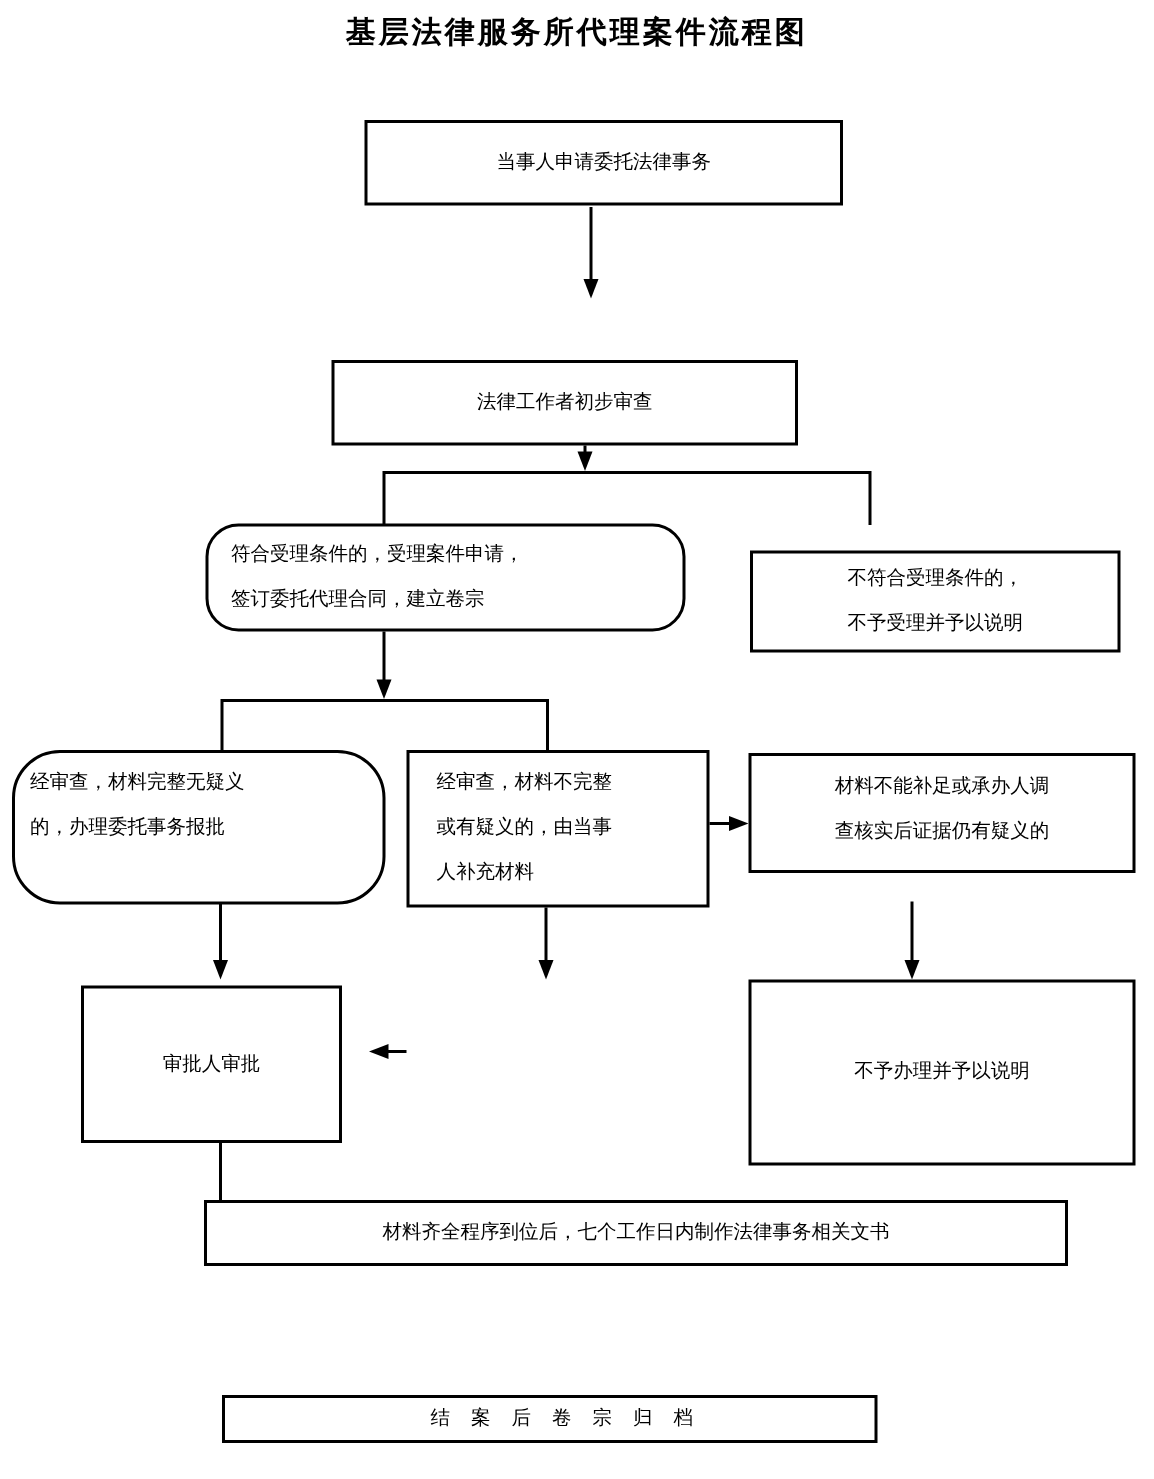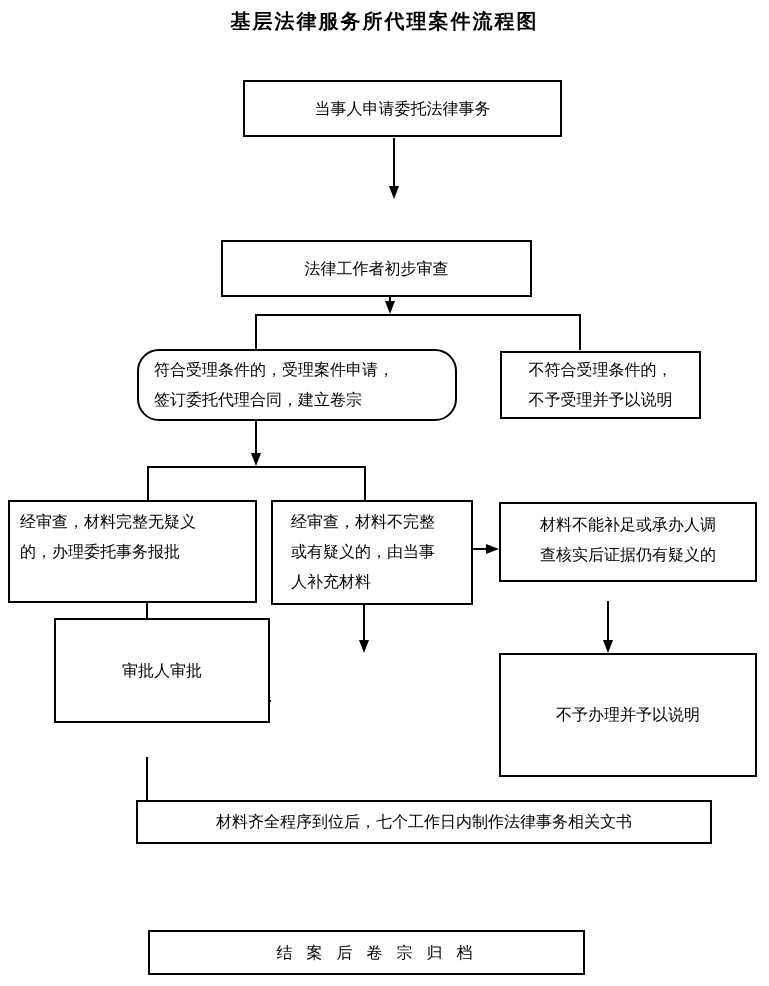--- a/index.html
+++ b/index.html
@@ -6,36 +6,36 @@
   #canvas{
     position:relative;width:769px;height:986px;background:#fff;overflow:hidden;
     font-family:"DejaVu Serif","Liberation Serif",serif;color:#000;
   }
   .title{
     position:absolute;left:0;top:8px;width:769px;text-align:center;
     font-size:20px;font-weight:bold;letter-spacing:2px;
   }
   .node{
     position:absolute;box-sizing:border-box;border:2px solid #000;background:#fff;
-    font-size:16px;line-height:30px;white-space:pre-line;color:#000;
+    font-size:13px;line-height:30px;white-space:pre-line;color:#000;
   }
   .cc{display:flex;align-items:center;justify-content:center;text-align:center;}
   .cl{display:flex;align-items:center;justify-content:flex-start;text-align:left;border-radius:22px;}
   .n-apply{left:243px;top:80px;width:319px;height:57px;}
   .n-review{left:221px;top:197px;width:311px;height:57px;margin-top:43px;}
   .n-accepted{left:137px;top:349px;width:320px;height:72px;padding-left:15px;}
-  .n-notaccepted{left:500px;top:351px;width:201px;height:68px;}
-  .n-complete{left:8px;top:500px;width:249px;height:103px;padding:5px 6px 0 10px;}
+  .n-notaccepted{left:500px;top:367px;width:247px;height:68px;}
+  .n-complete{left:8px;top:500px;width:249px;height:103px;padding:5px 6px 0 10px;border-radius:32px;}
   .n-incomplete{left:271px;top:500px;width:202px;height:105px;padding:5px 2px 0 18px;}
   .n-unresolvable{left:499px;top:502px;width:258px;height:80px;padding-top:6px;text-align:center;}
-  .n-approver{left:54px;top:618px;width:216px;height:105px;}
+  .n-approver{left:54px;top:657px;width:174px;height:105px;}
   .n-supplemented{left:270px;top:653px;width:200px;height:105px;padding:9px 2px 0 9px;text-indent:20px;}
   .n-refuse{left:499px;top:653px;width:258px;height:124px;}
   .n-documents{left:136px;top:800px;width:576px;height:44px;}
-  .n-archive{left:148px;top:930px;width:437px;height:45px;letter-spacing:14px;padding-left:30px;}
+  .n-archive{left:148px;top:930px;width:437px;height:32px;letter-spacing:14px;padding-left:30px;}
   svg.connectors{position:absolute;left:0;top:0;pointer-events:none;}
   svg.connectors line,svg.connectors polyline{stroke:#000;stroke-width:2;fill:none;}
   svg.connectors polygon{fill:#000;stroke:none;}
 </style>
 </head>
 <body>
 
 <div id="canvas">
 
   <div class="title">基层法律服务所代理案件流程图</div>

